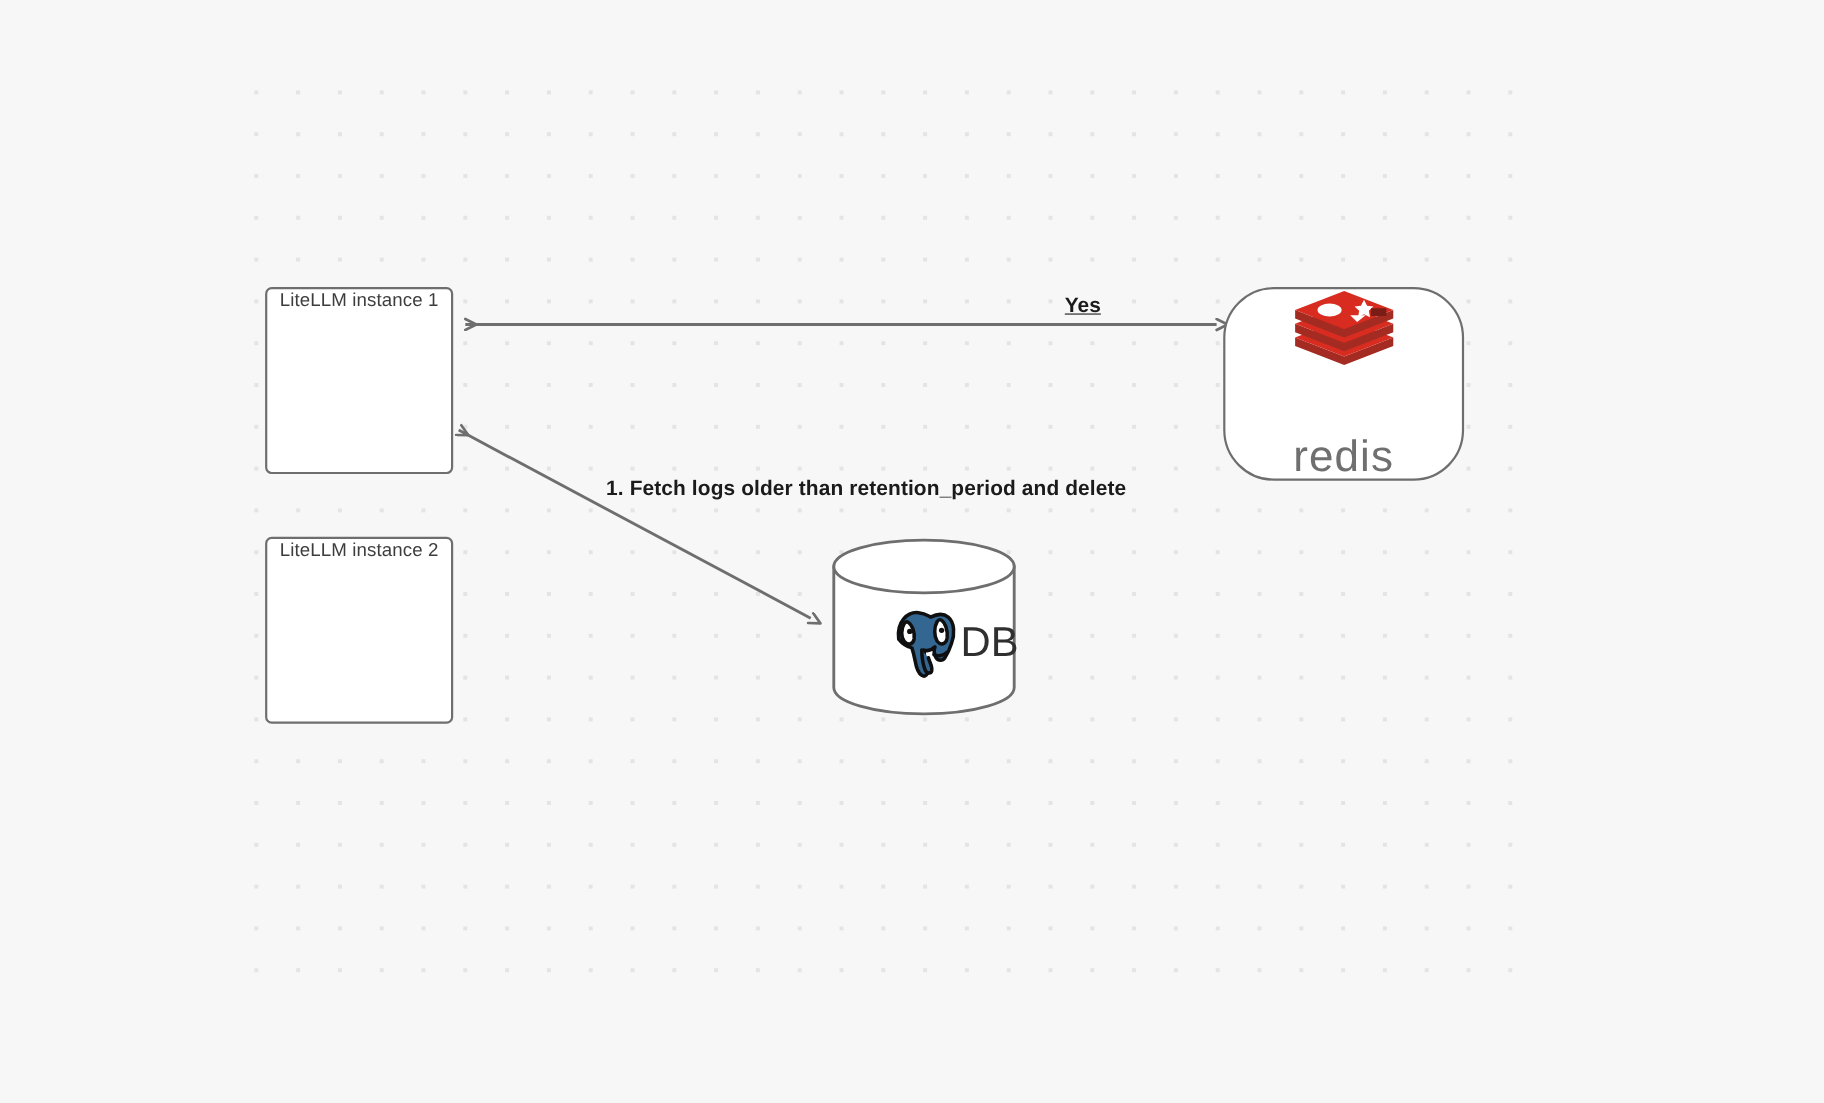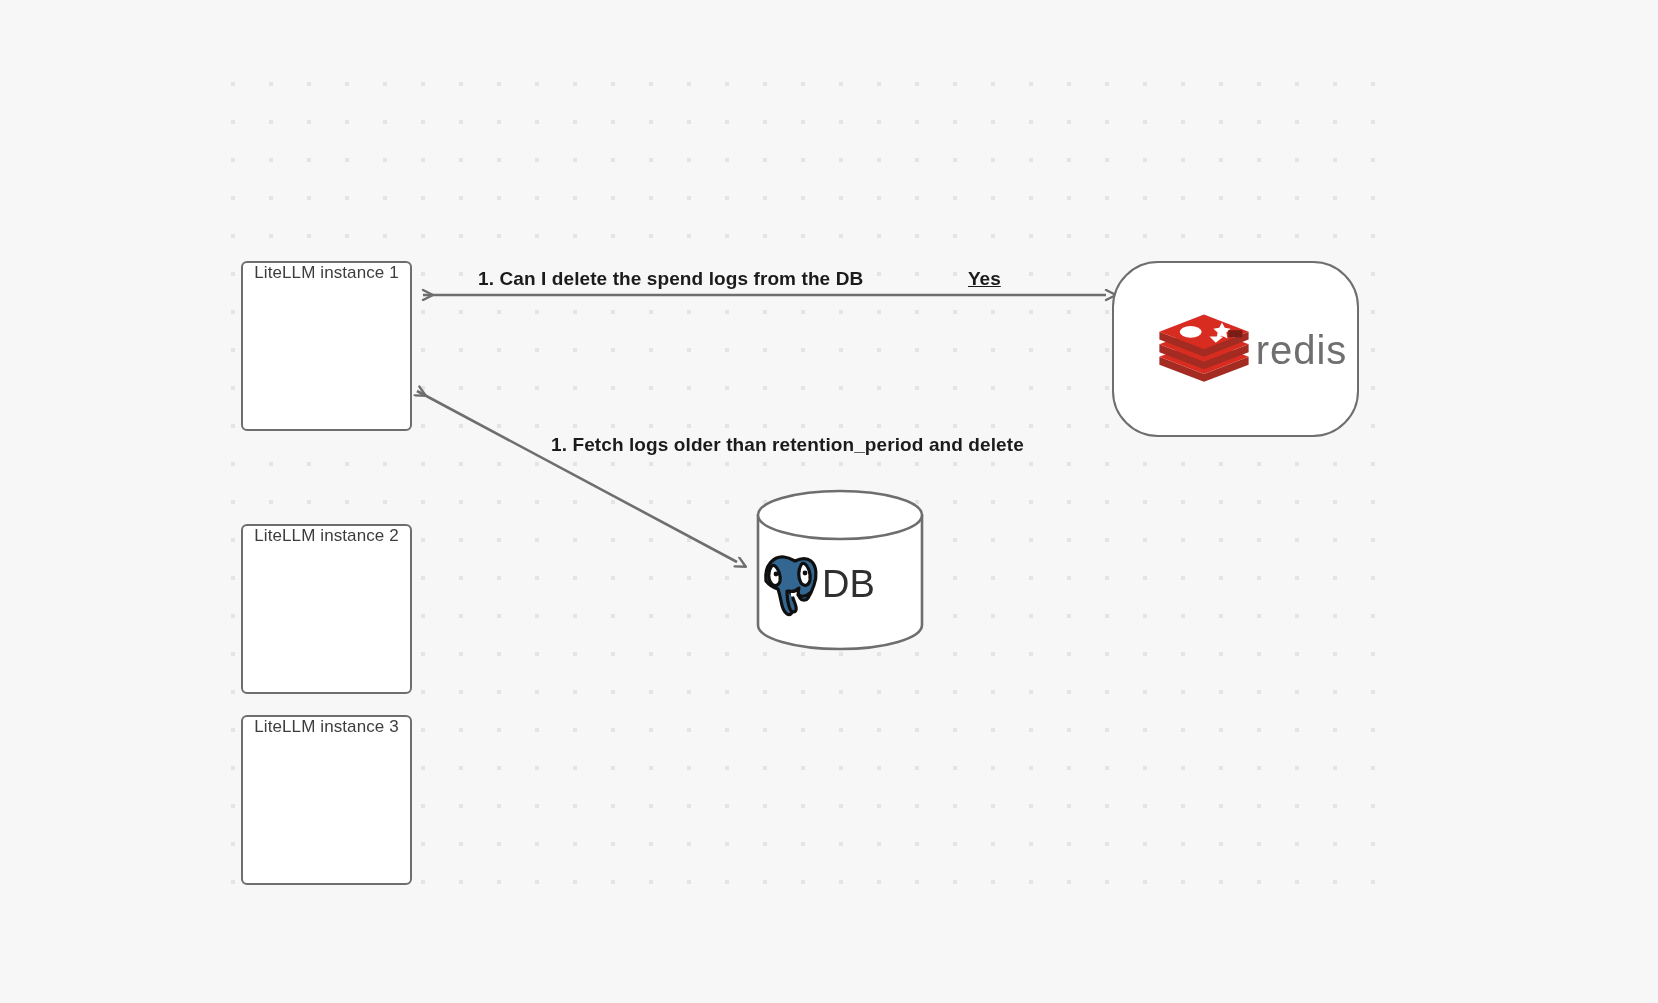--- a/index.html
+++ b/index.html
@@ -36,38 +36,37 @@
     align-items: flex-start;
     justify-content: center;
   }
   .node-box-label {
     font-size: 17px;
     color: #3d3d3d;
     font-family: "Liberation Sans", sans-serif;
     letter-spacing: 0.1px;
   }
   #box-instance-1 { left: 241px; top: 261px; width: 167px; height: 166px; }
-  #box-instance-2 { left: 241px; top: 488px; width: 167px; height: 166px; margin-top: 36px; }
+  #box-instance-2 { left: 241px; top: 488px; width: 167px; height: 166px; }
   #box-instance-3 { left: 241px; top: 715px; width: 167px; height: 166px; }
 
   
   #redis-node {
     position: absolute;
     left: 1112px;
     top: 261px;
     width: 215px;
     height: 172px;
     background: #ffffff;
     border: 2.5px solid #6e6e6e;
     border-radius: 46px;
     display: flex;
-    flex-direction: row;
+    flex-direction: column;
     align-items: center;
-    justify-content: center;
-    padding-left: 28px;
+    justify-content: space-between;
   }
   #redis-logo-mark { width: 104px; height: 72px; display: block; }
   #redis-wordmark {
     font-family: "Liberation Sans", sans-serif;
     font-size: 40px;
     font-weight: 400;
     color: #6f6f6f;
     letter-spacing: 1px;
     line-height: 1;
     margin-top: 2px;
@@ -83,21 +82,21 @@
   }
   #db-cyl-svg { position: absolute; left: 0; top: 0; }
   #db-content {
     position: absolute;
     left: 0;
     top: 42px;
     width: 172px;
     height: 104px;
     display: flex;
     align-items: center;
-    justify-content: flex-start;
+    justify-content: flex-end;
     gap: 0px;
   }
   #pg-elephant { width: 72px; height: 72px; display: block; }
   #db-text {
     font-family: "Liberation Sans", sans-serif;
     font-size: 38px;
     font-weight: 400;
     color: #2f2f2f;
     line-height: 1;
     margin-left: -4px;
@@ -140,37 +139,33 @@
 
     <g>
       <line x1="423" y1="295" x2="1106" y2="295" stroke="#6e6e6e" stroke-width="2.6" marker-start="url(#arrow-left)" marker-end="url(#arrow-right)"></line>
     </g>
 
     <g>
       <line x1="417" y1="391" x2="737" y2="562" stroke="#6e6e6e" stroke-width="2.6" marker-start="url(#arrow-left)" marker-end="url(#arrow-right)"></line>
     </g>
   </svg>
 
-  <div class="edge-label" id="label-step-1">1.  Can I delete the spend logs from the DB</div>
 
   <div class="edge-label" id="label-yes">Yes</div>
 
   <div class="edge-label" id="label-step-2">1.  Fetch logs older than retention_period and delete</div>
 
   <div class="node-box" id="box-instance-1">
     <span class="node-box-label">LiteLLM instance 1</span>
   </div>
 
   <div class="node-box" id="box-instance-2">
     <span class="node-box-label">LiteLLM instance 2</span>
   </div>
 
-  <div class="node-box" id="box-instance-3">
-    <span class="node-box-label">LiteLLM instance 3</span>
-  </div>
 
   <div id="redis-node">
     <svg id="redis-logo-mark" viewBox="0 0 130 92" xmlns="http://www.w3.org/2000/svg">
 
       <path d="M65 88 L8 66 L8 56 L65 78 L122 56 L122 66 Z" fill="#a32b22"></path>
       <path d="M8 56 L65 34 L122 56 L65 78 Z" fill="#d82c20"></path>
 
       <path d="M65 72 L8 50 L8 40 L65 62 L122 40 L122 50 Z" fill="#a32b22"></path>
       <path d="M8 40 L65 18 L122 40 L65 62 Z" fill="#d82c20"></path>
 

